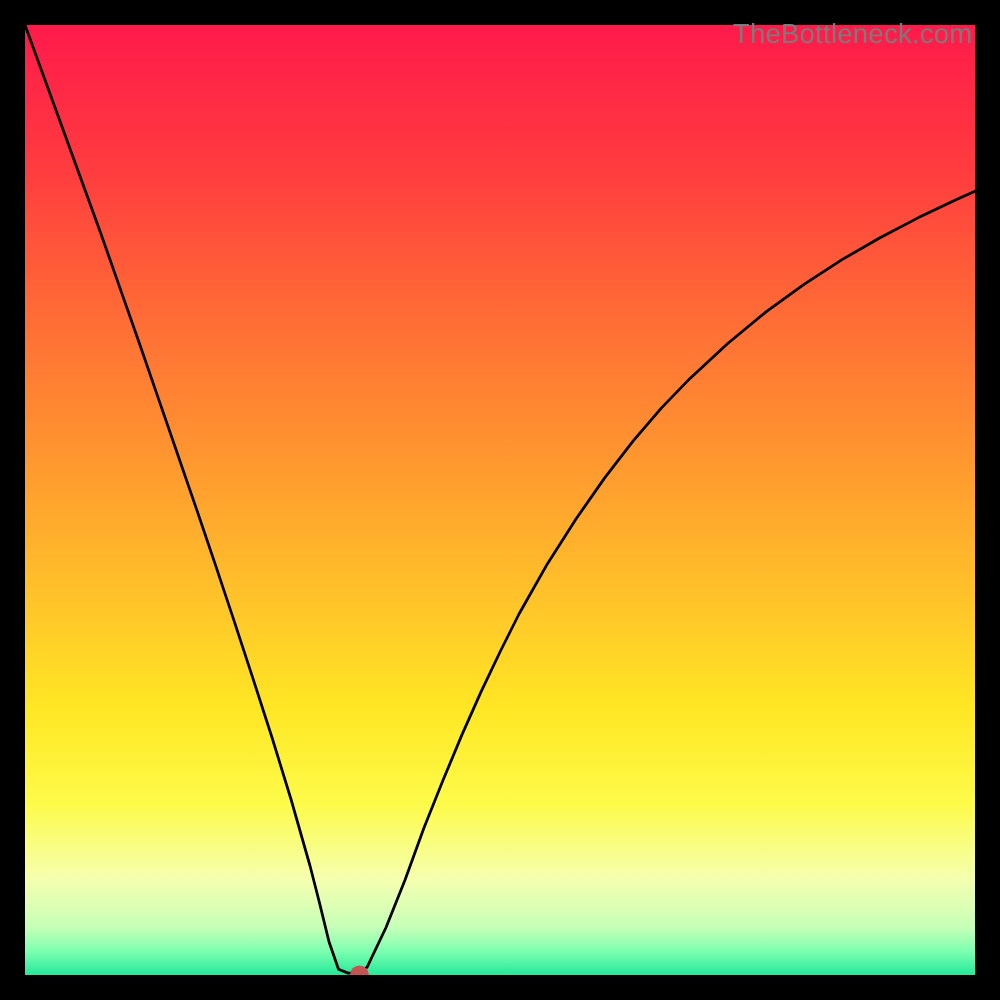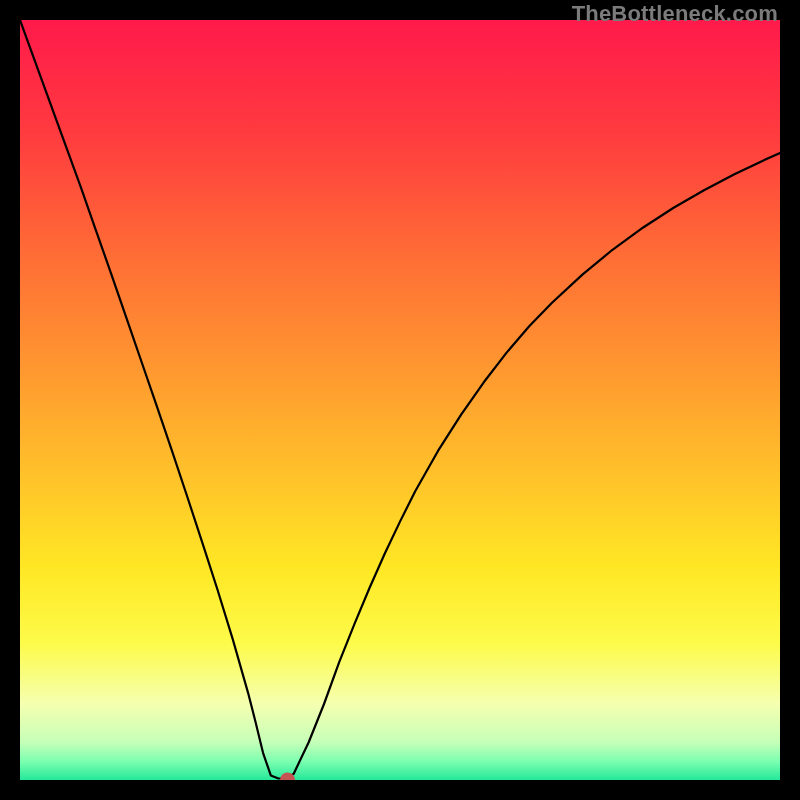--- a/index.html
+++ b/index.html
@@ -21,24 +21,24 @@
   }
   .plot {
     position: absolute;
     left: 20px;
     top: 20px;
     width: 760px;
     height: 760px;
   }
   .watermark {
     position: absolute;
-    top: 1px;
+    top: 14px;
     right: 22px;
     font-size: 22px;
-    font-weight: 700;
+    font-weight: 400;
     color: #7b7b7b;
     letter-spacing: 0.2px;
     text-align: right;
     user-select: none;
     pointer-events: none;
   }
 </style>
 </head>
 <body>
 

